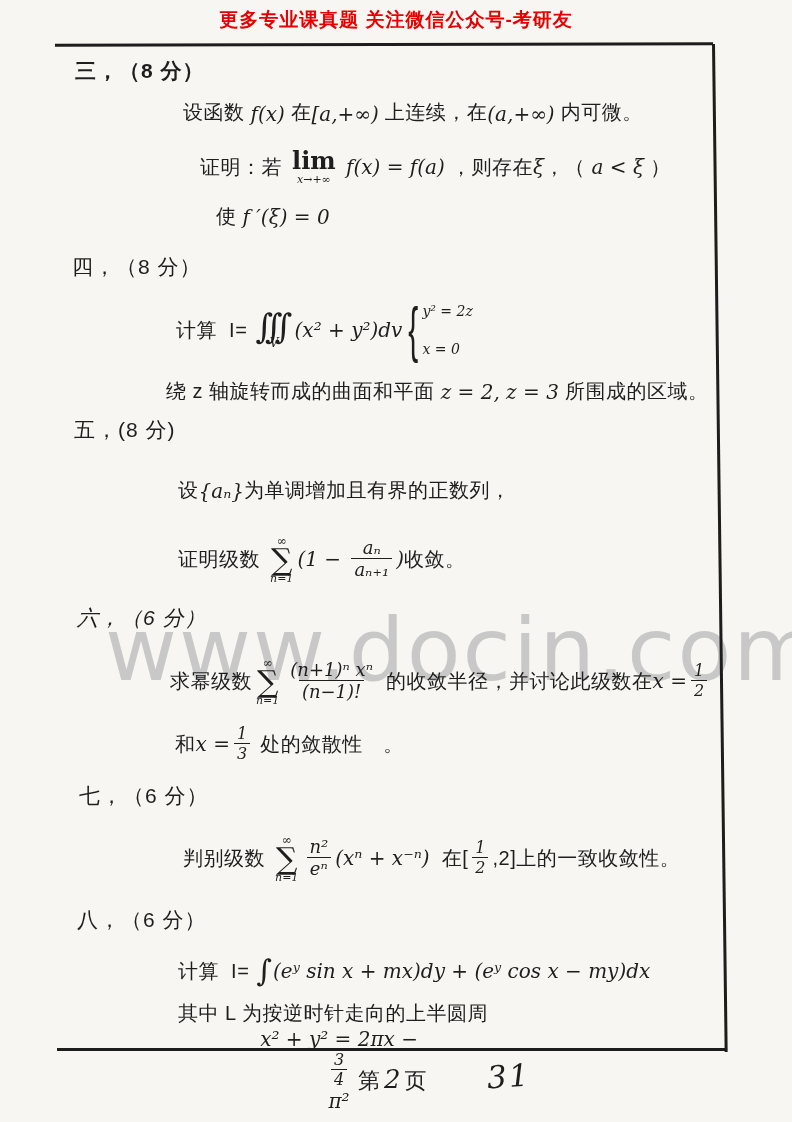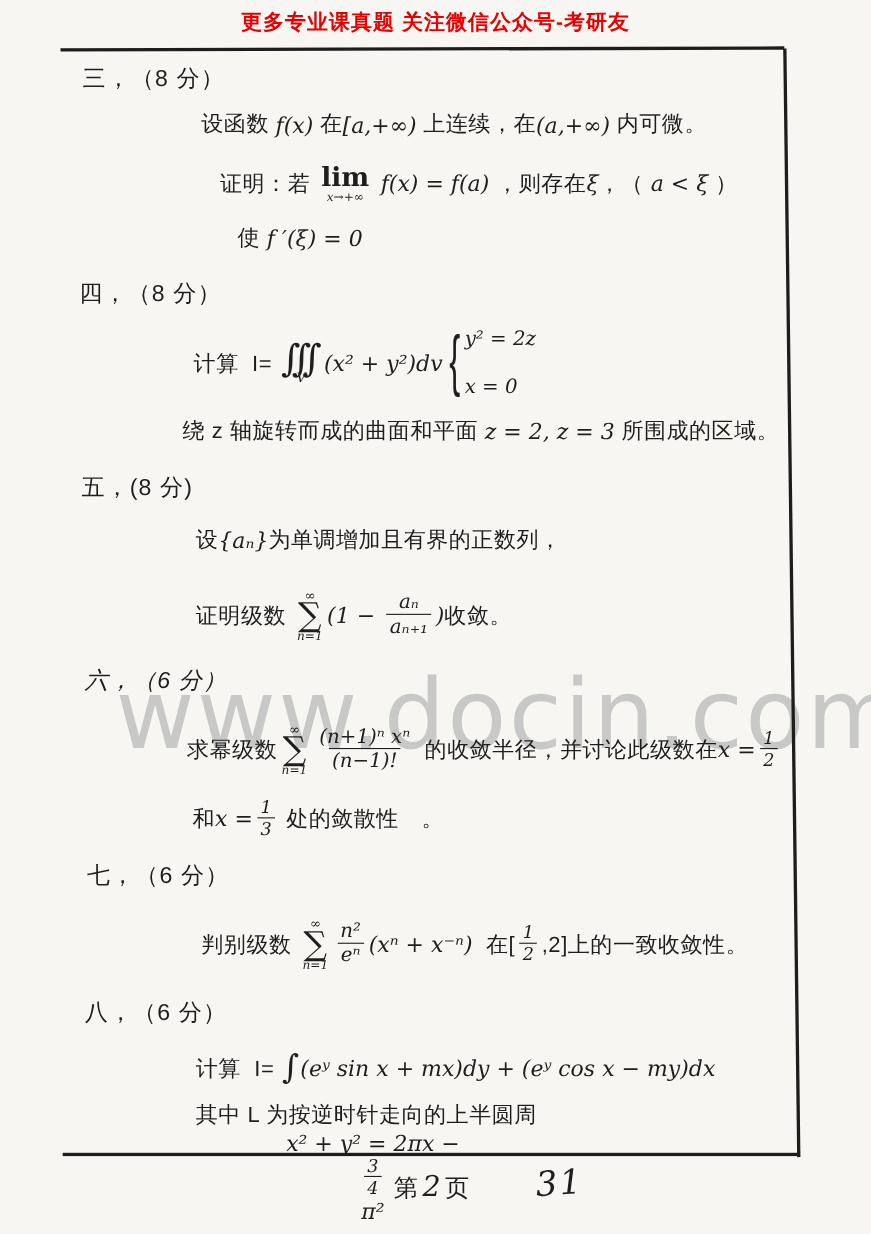--- a/index.html
+++ b/index.html
@@ -35,40 +35,40 @@
   .frac .num{padding:0 3px;}
   .sfrac{font-size:16px;}
   .lim{display:inline-flex;flex-direction:column;align-items:center;line-height:1;margin:0 4px;}
   .lim .l1{font-size:24px;font-family:"DejaVu Serif",serif;font-style:normal;font-weight:bold;}
   .lim .l2{font-size:11px;font-family:"DejaVu Serif",serif;font-style:italic;margin-top:1px;}
   .bigop{display:inline-flex;flex-direction:column;align-items:center;line-height:.9;margin:0 2px;}
   .bigop .opsym{font-size:34px;font-style:normal;font-family:"DejaVu Serif",serif;letter-spacing:-8px;padding-right:8px;}
   .bigop .opsub{font-size:12px;margin-top:-4px;}
   .cases{display:inline-flex;align-items:center;margin-left:6px;}
   .cases .brace{font-size:30px;transform:scaleY(2.05);font-weight:300;margin-right:4px;font-style:normal;}
-  .cases .crows{display:flex;flex-direction:column;gap:22px;font-size:18px;}
+  .cases .crows{display:flex;flex-direction:column;gap:22px;font-size:14px;}
   .intsign{font-family:"DejaVu Serif",serif;font-style:normal;font-size:30px;line-height:1;margin:0 1px;}
   
   .footer-page{position:absolute;left:358px;top:1064px;font-size:22px;letter-spacing:4px;z-index:3;}
   .footer-page .hw2{font-family:"DejaVu Serif",serif;font-style:italic;font-size:26px;}
   .footer-hand{position:absolute;left:487px;top:1058px;z-index:3;
     font-family:"DejaVu Serif",serif;font-style:italic;font-size:31px;transform:rotate(-4deg);letter-spacing:2px;}
 </style>
 </head>
 <body>
 
 <div class="promo">更多专业课真题 关注微信公众号-考研友</div>
 
 <div class="line line-top"></div>
 <div class="line line-right"></div>
 <div class="line line-bottom"></div>
 
 <div class="watermark">www.docin.com</div>
 
-<div class="pnum" style="left:75px;top:57px;">三，（8 分）</div>
+<div class="pnum" style="left:75px;top:57px;font-weight:bold;">三，（8 分）</div>
 <div class="row" style="left:183px;top:99px;align-items:flex-end;">
   <span class="cn">设函数 </span><span class="m">f(x)</span><span class="cn"> 在</span><span class="m">[a,+∞)</span><span class="cn"> 上连续，在</span><span class="m">(a,+∞)</span><span class="cn"> 内可微。</span>
 </div>
 <div class="row" style="left:200px;top:146px;height:42px;text-align:center;">
   <span class="cn">证明：若 </span>
   <span class="lim"><span class="l1">lim</span><span class="l2">x→+∞</span></span>
   <span class="m"> f(x) = f(a) </span><span class="cn">，则存在</span><span class="m">ξ</span><span class="cn">，（</span><span class="m"> a &lt; ξ </span><span class="cn">）</span>
 </div>
 <div class="row" style="left:216px;top:203px;">
   <span class="cn">使 </span><span class="m">f ′(ξ) = 0</span>
@@ -81,21 +81,21 @@
   <span class="m">(x² + y²)dv</span>
   <span class="cases">
     <span class="brace">{</span>
     <span class="crows"><span class="m">y² = 2z</span><span class="m">x = 0</span></span>
   </span>
 </div>
 <div class="row" style="left:166px;top:378px;text-align:center;">
   <span class="cn">绕 z 轴旋转而成的曲面和平面 </span><span class="m">z = 2, z = 3</span><span class="cn"> 所围成的区域。</span>
 </div>
 
-<div class="pnum" style="left:74px;top:429px;">五，(8 分)</div>
+<div class="pnum" style="left:74px;top:416px;">五，(8 分)</div>
 <div class="row" style="left:178px;top:477px;">
   <span class="cn">设</span><span class="m">{aₙ}</span><span class="cn">为单调增加且有界的正数列，</span>
 </div>
 <div class="row" style="left:178px;top:530px;height:58px;">
   <span class="cn">证明级数 </span>
   <span class="sum"><span class="top">∞</span><span class="sig">∑</span><span class="bot">n=1</span></span>
   <span class="m">(1 − </span>
   <span class="frac"><span class="num m">aₙ</span><span class="den m">aₙ₊₁</span></span>
   <span class="m">)</span>
   <span class="cn">收敛。</span>

